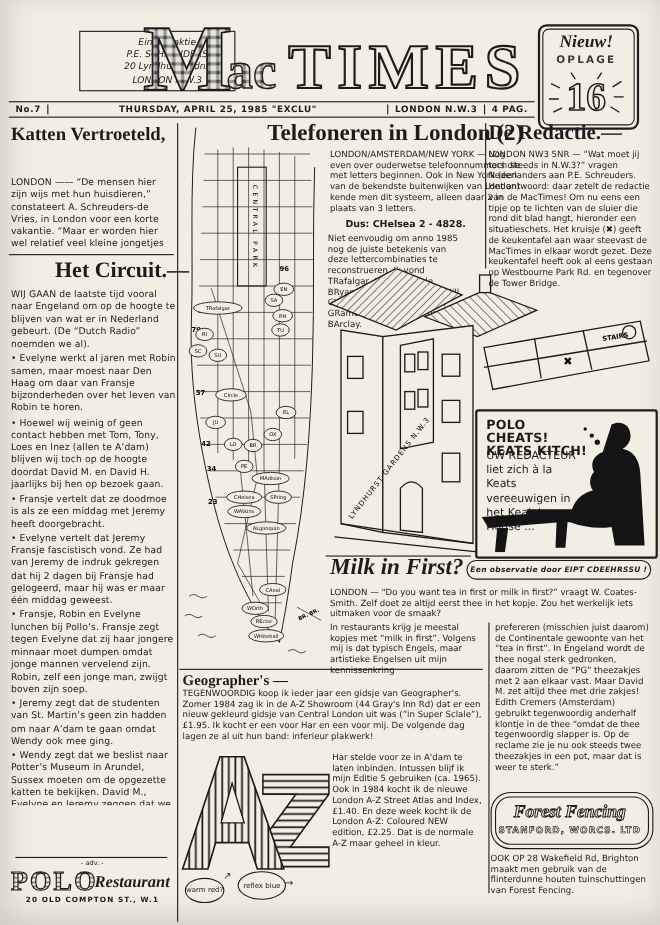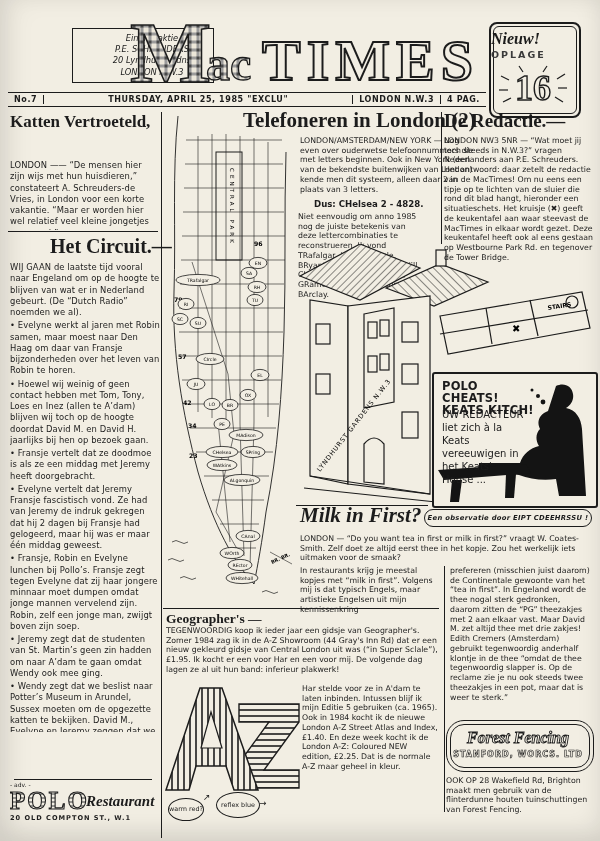--- a/index.html
+++ b/index.html
@@ -6,21 +6,21 @@
   .page{position:relative;width:600px;height:841px;margin:0 auto;background:#f2eee3;
         color:#1c1c1c;font-family:"DejaVu Sans",sans-serif;overflow:hidden;
         box-shadow:inset 0 -10px 24px rgba(0,0,0,.10), inset 14px 0 24px rgba(0,0,0,.05);}
   .abs{position:absolute;}
   .hand{font-size:8.4px;line-height:1.34;letter-spacing:.1px;}
   .hand-sm{font-size:7.8px;line-height:1.25;}
   .serif{font-family:"Liberation Serif",serif;font-weight:bold;}
   .hline{position:absolute;background:#1c1c1c;height:1.4px;}
   .vline{position:absolute;background:#1c1c1c;width:1px;}
   .box{border:1.6px solid #1c1c1c;}
-  .center{}
+  .center{text-align:center;}
   .para{margin:0 0 2px 0;}
   
   .ed-box{padding:4px 2px;font-size:8.3px;line-height:1.35;font-style:italic;text-align:center;}
   .dateline{display:flex;align-items:center;border-top:1.6px solid #1c1c1c;border-bottom:1.6px solid #1c1c1c;
             font-size:8px;font-weight:bold;letter-spacing:.6px;height:13px;}
   .dateline>div{padding:0 6px;white-space:nowrap;}
   .dl-sep{border-left:1px solid #1c1c1c;height:9px;padding:0!important;}
   
   .map-line{fill:none;stroke:#1c1c1c;stroke-width:.9;}
   .map-thin{fill:none;stroke:#1c1c1c;stroke-width:.6;}

